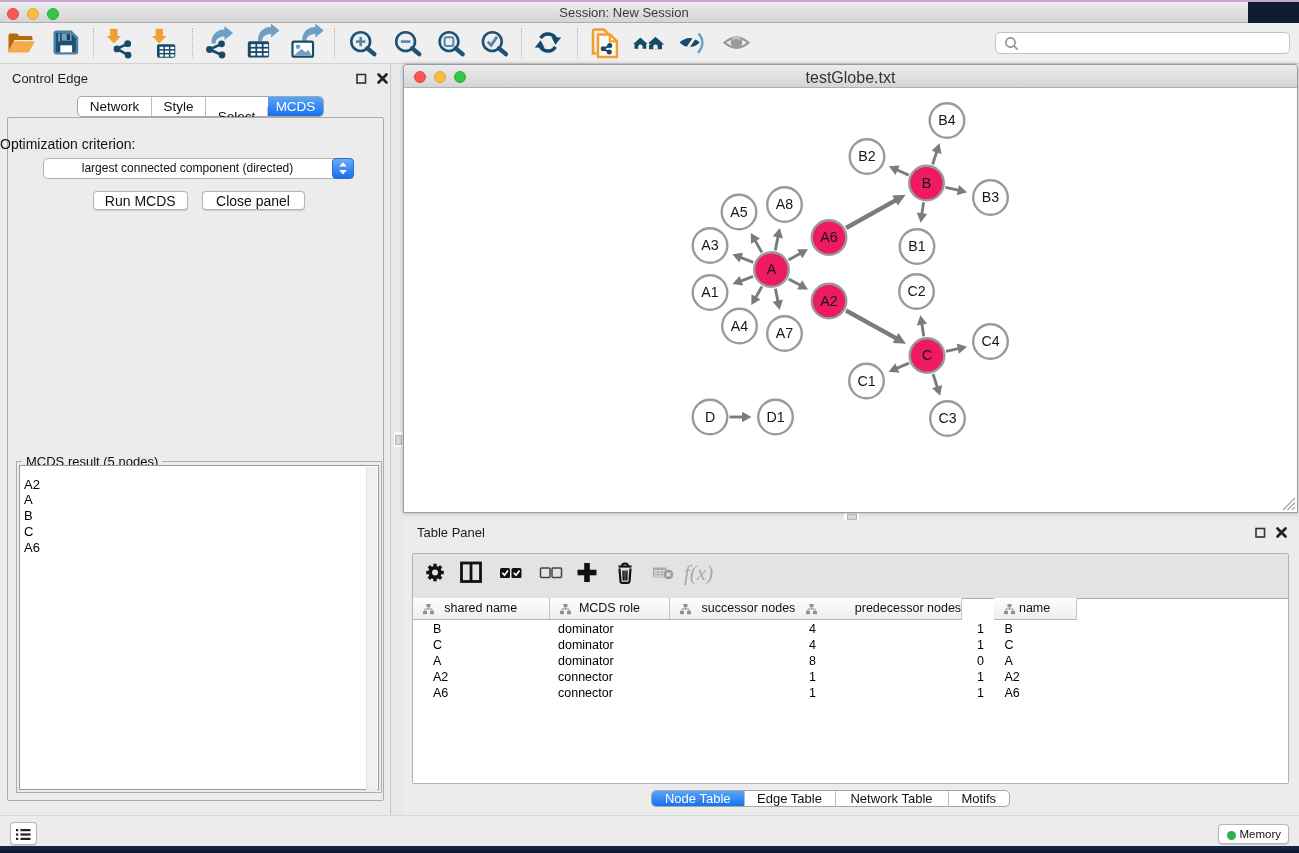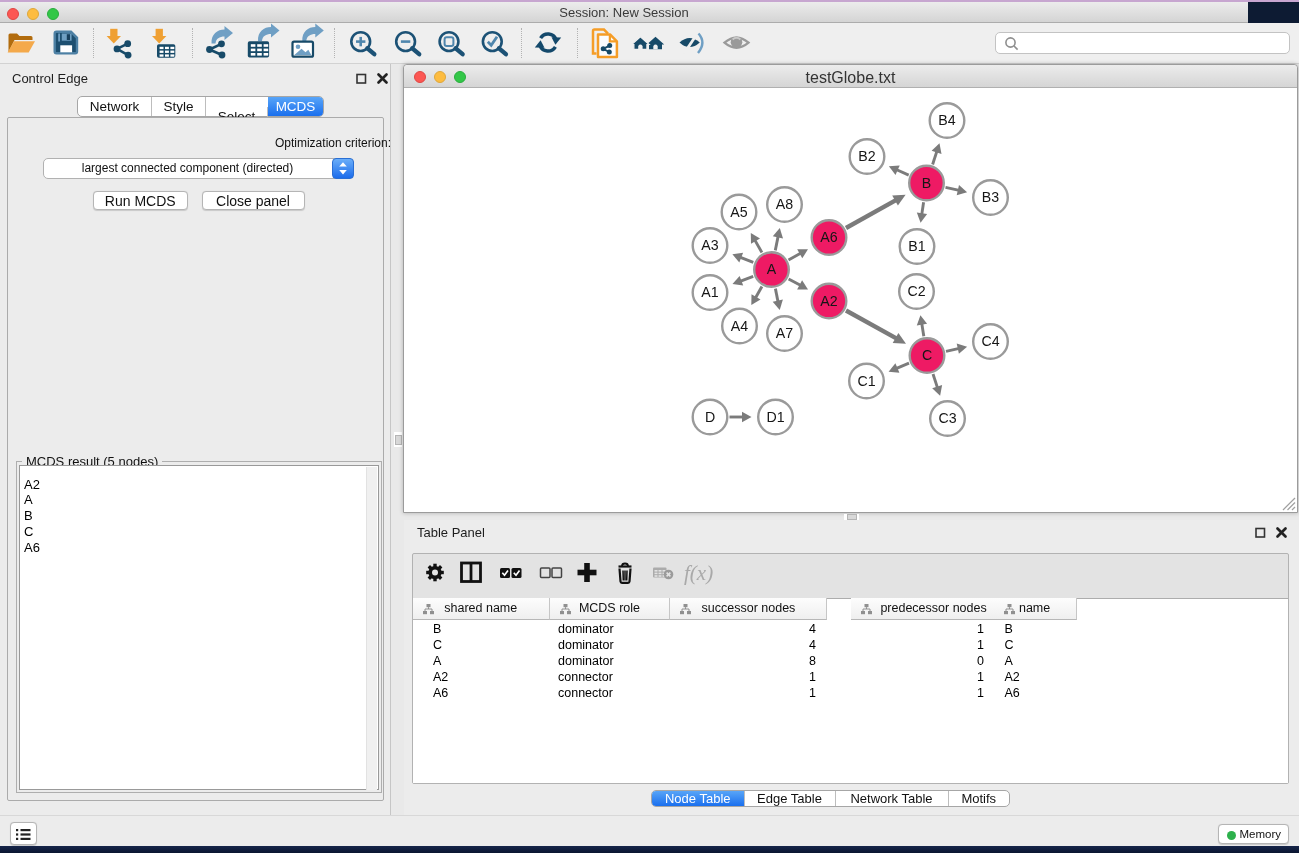--- a/index.html
+++ b/index.html
@@ -28,21 +28,21 @@
 .phead { font-size:13px; color:#1d1d1d; }
 
 .seg { position:absolute; display:flex; height:21px; background:#fff;
   border:1px solid #a6a6a6; border-radius:5px; font-size:13.5px; color:#111; }
 .seg .sg { display:flex; align-items:center; justify-content:center;
   border-right:1px solid #bdbdbd; height:100%; }
 .seg .sg:last-child { border-right:none; }
 .seg .on { background:linear-gradient(#58a5f8,#1a6fee); color:#fff; }
 #cbox { left:7px; top:117px; width:377px; height:684px;
   border:1px solid #ababab; border-radius:2px; background:#ececec; }
-#optlabel { left:0; width:391px; top:136px; text-align:right; font-size:12px; color:#111; }
+#optlabel { left:0; width:391px; top:136px; text-align:left; font-size:14px; color:#111; }
 #dropdown { left:43px; top:158px; width:311px; height:21px; background:#fff;
   border:1px solid #b1b1b1; border-radius:5px; }
 #dropdown .txt { position:absolute; left:0; right:22px; top:2px; text-align:center;
   font-size:12px; color:#111; }
 #dropdown .cap { position:absolute; right:-1px; top:-1px; width:22px; height:21px;
   background:linear-gradient(#6aaef9,#1c6ceb); border-radius:4px;
   border:1px solid #2a6fd4; }
 .btn { position:absolute; height:19px; background:#fff; border:1px solid #b5b5b5;
   border-radius:4px; font-size:14px; color:#111; text-align:center;
   box-shadow:0 0.5px 1px rgba(0,0,0,0.15); }
@@ -456,21 +456,21 @@
 <div class="hcell" style="left:670.4px;width:157.10000000000002px;"><svg width="11" height="11" style="position:absolute;left:10px;top:6px;">
       <g fill="#909090">
         <rect x="3.5" y="0" width="4" height="3.2"></rect>
         <rect x="0" y="7" width="4" height="3.2"></rect>
         <rect x="7" y="7" width="4" height="3.2"></rect>
       </g>
       <g stroke="#909090" stroke-width="1">
         <path d="M5.5,3.2 L5.5,5 M2,7 L2,5 L9,5 L9,7" fill="none"></path>
       </g>
     </svg>successor nodes</div>
-<div class="hcell" style="left:851px;width:166.10000000000002px;"><svg width="11" height="11" style="position:absolute;left:10px;top:6px;">
+<div class="hcell" style="left:796px;width:166.10000000000002px;text-align:right;"><svg width="11" height="11" style="position:absolute;left:10px;top:6px;">
       <g fill="#909090">
         <rect x="3.5" y="0" width="4" height="3.2"></rect>
         <rect x="0" y="7" width="4" height="3.2"></rect>
         <rect x="7" y="7" width="4" height="3.2"></rect>
       </g>
       <g stroke="#909090" stroke-width="1">
         <path d="M5.5,3.2 L5.5,5 M2,7 L2,5 L9,5 L9,7" fill="none"></path>
       </g>
     </svg>predecessor nodes</div>
 <div class="hcell" style="left:993.6px;width:82.99999999999989px;"><svg width="11" height="11" style="position:absolute;left:10px;top:6px;">

